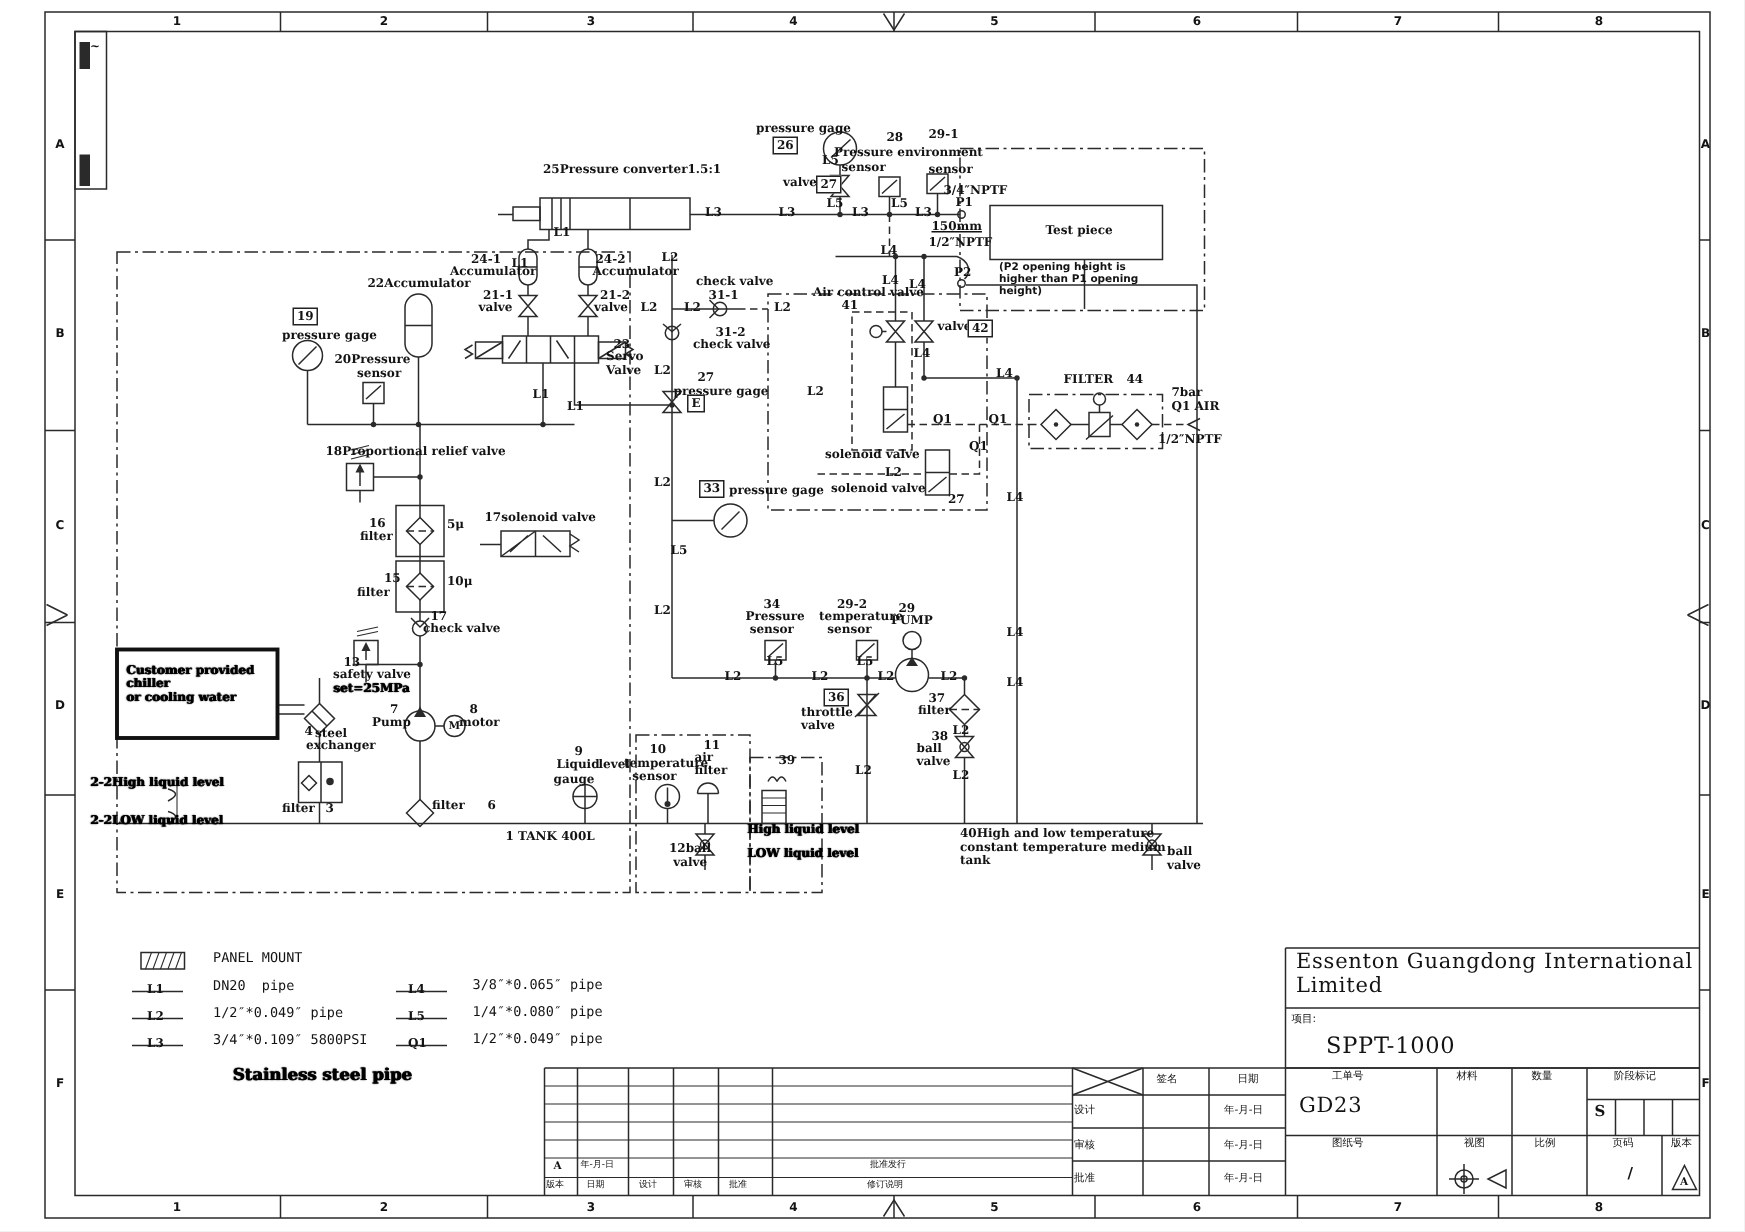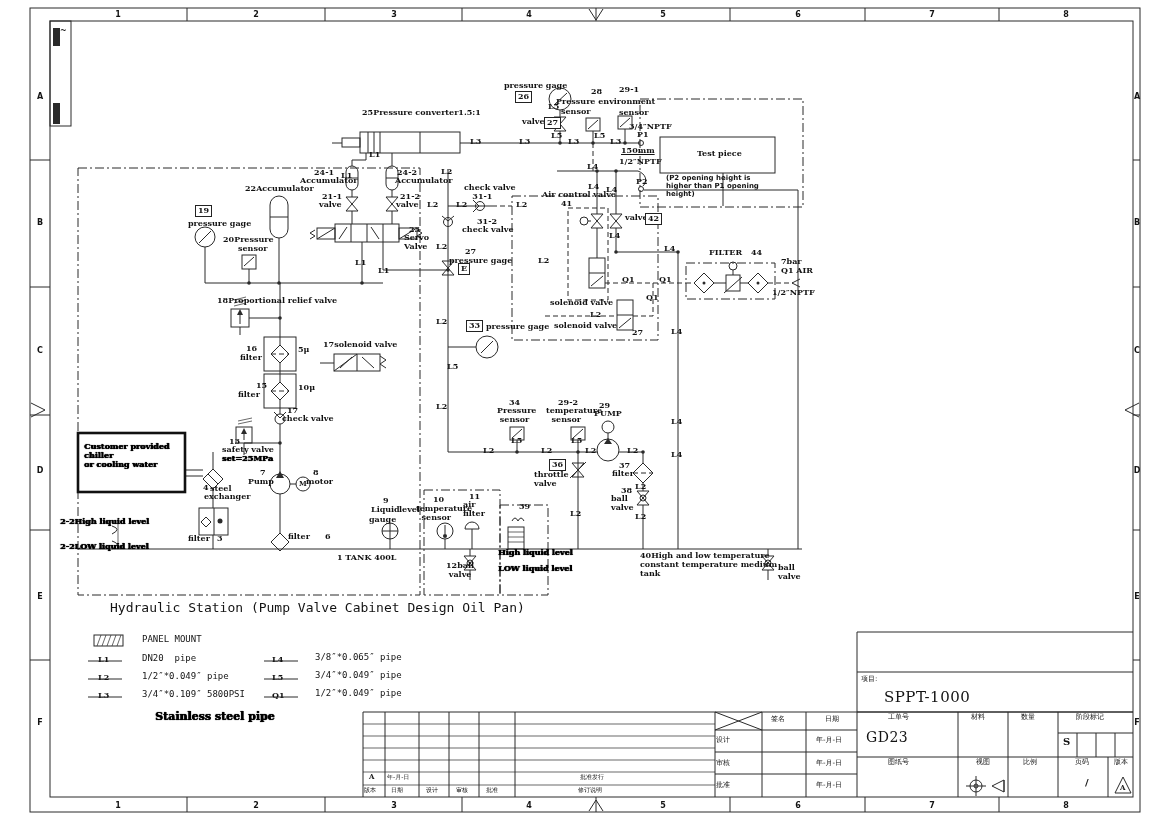--- a/index.html
+++ b/index.html
@@ -502,35 +502,36 @@
 filter</div>
       <div class="lbl" style="left: 446px; top: 561px;">12ball
  valve</div>
       <div class="lbl heavy" style="left: 498px; top: 548px;">High liquid level</div>
       <div class="lbl heavy" style="left: 498px; top: 564px;">LOW liquid level</div>
       <div class="lbl" style="left: 640px; top: 551px;">40High and low temperature
 constant temperature medium
 tank</div>
       <div class="lbl" style="left: 778px; top: 563px;">ball
 valve</div>
-      <div class="lbl mono" style="left: 110px; top: 601px; font-size: 13px;">Hydraulic Station (Pump Valve Cabinet Design Oil Pan)</div>
       <div class="lbl mono" style="left: 142px; top: 634px; font-size: 9px;">PANEL MOUNT</div>
       <div class="lbl" style="left: 98px; top: 655px;">L1</div>
       <div class="lbl mono" style="left: 142px; top: 653px; font-size: 9px;">DN20  pipe</div>
       <div class="lbl" style="left: 98px; top: 673px;">L2</div>
       <div class="lbl mono" style="left: 142px; top: 671px; font-size: 9px;">1/2″*0.049″ pipe</div>
       <div class="lbl" style="left: 98px; top: 691px;">L3</div>
       <div class="lbl mono" style="left: 142px; top: 689px; font-size: 9px;">3/4″*0.109″ 5800PSI</div>
       <div class="lbl" style="left: 272px; top: 655px;">L4</div>
       <div class="lbl mono" style="left: 315px; top: 652px; font-size: 9px;">3/8″*0.065″ pipe</div>
       <div class="lbl" style="left: 272px; top: 673px;">L5</div>
-      <div class="lbl mono" style="left: 315px; top: 670px; font-size: 9px;">3/4″*0.049″ pipe</div>
+      <div class="lbl mono" style="left: 315px; top: 670px; font-size: 9px;">1/4″*0.080″ pipe</div>
       <div class="lbl" style="left: 272px; top: 691px;">Q1</div>
       <div class="lbl mono" style="left: 315px; top: 688px; font-size: 9px;">1/2″*0.049″ pipe</div>
       <div class="lbl heavy" style="left: 155px; top: 711px; font-size: 11px;">Stainless steel pipe</div>
+      <div class="lbl serif" style="left: 864px; top: 634px; font-size: 14px;">Essenton Guangdong International
+Limited</div>
       <div class="lbl cjk" style="left: 861px; top: 676px;">项目:</div>
       <div class="lbl serif" style="left: 884px; top: 689px; font-size: 15px;">SPPT-1000</div>
       <div class="lbl cjk" style="left: 888px; top: 714px;">工单号</div>
       <div class="lbl serif" style="left: 866px; top: 730px; font-size: 14px;">GD23</div>
       <div class="lbl cjk" style="left: 971px; top: 714px;">材料</div>
       <div class="lbl cjk" style="left: 1021px; top: 714px;">数量</div>
       <div class="lbl cjk" style="left: 1076px; top: 714px;">阶段标记</div>
       <div class="lbl" style="left: 1063px; top: 736px; font-size: 10px;">S</div>
       <div class="lbl cjk" style="left: 888px; top: 759px;">图纸号</div>
       <div class="lbl cjk" style="left: 976px; top: 759px;">视图</div>

